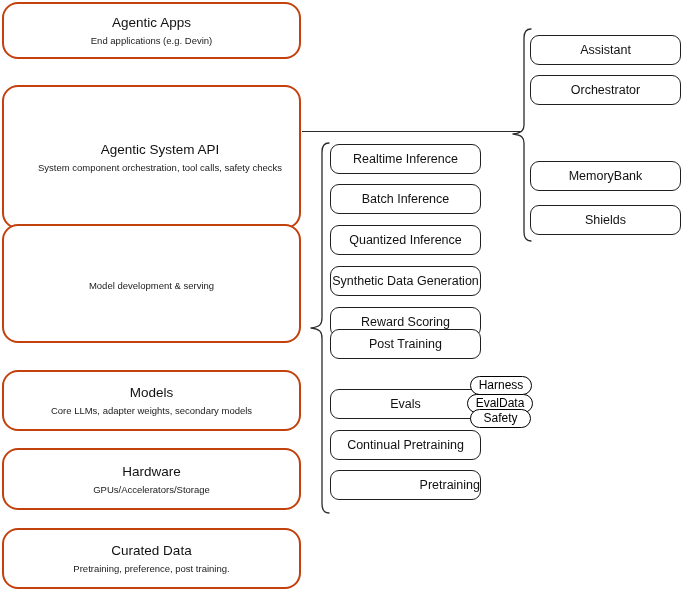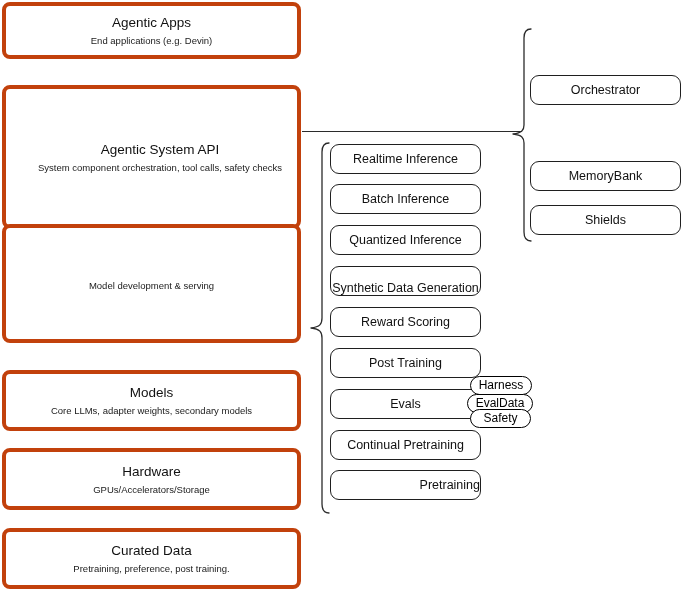--- a/index.html
+++ b/index.html
@@ -18,22 +18,22 @@
     width: 682px;
     height: 591px;
     overflow: hidden;
     background: #ffffff;
   }
 
   
   .box {
     position: absolute;
     box-sizing: border-box;
-    border: 4px solid #c2410c;
-    border-radius: 8px;
+    border: 2px solid #c2410c;
+    border-radius: 16px;
     background: #ffffff;
     display: flex;
     flex-direction: column;
     align-items: center;
     justify-content: center;
     text-align: center;
   }
   .box .title {
     font-size: 13.5px;
     line-height: 17px;
@@ -157,27 +157,27 @@
 
   <div class="row-box mid-box" style="top:144px;">
     <span class="label">Realtime Inference</span>
   </div>
   <div class="row-box mid-box" style="top:184px;">
     <span class="label">Batch Inference</span>
   </div>
   <div class="row-box mid-box" style="top:225px;">
     <span class="label">Quantized Inference</span>
   </div>
-  <div class="row-box mid-box" style="top:266px;align-items:flex-end;">
+  <div class="row-box mid-box" style="top:266px;">
     <span class="label">Synthetic Data Generation</span>
   </div>
   <div class="row-box mid-box" style="top:307px;">
     <span class="label">Reward Scoring</span>
   </div>
-  <div class="row-box mid-box" style="top:348px;">
+  <div class="row-box mid-box" style="top:329px;">
     <span class="label">Post Training</span>
   </div>
   <div class="row-box mid-box" style="top:389px;">
     <span class="label">Evals</span>
   </div>
   <div class="row-box mid-box" style="top:430px;">
     <span class="label">Continual Pretraining</span>
   </div>
   <div class="row-box mid-box" style="top:470px;justify-content:flex-end;">
     <span class="label">Pretraining</span>
@@ -186,20 +186,23 @@
   <div class="sub-pill" style="left:470px;top:376px;width:62px;">
     <span class="label">Harness</span>
   </div>
   <div class="sub-pill" style="left:467px;top:394px;width:66px;">
     <span class="label">EvalData</span>
   </div>
   <div class="sub-pill" style="left:470px;top:409px;width:61px;">
     <span class="label">Safety</span>
   </div>
 
+  <div class="row-box right-box" style="top:35px;">
+    <span class="label">Assistant</span>
+  </div>
   <div class="row-box right-box" style="top:75px;">
     <span class="label">Orchestrator</span>
   </div>
   <div class="row-box right-box" style="top:161px;">
     <span class="label">MemoryBank</span>
   </div>
   <div class="row-box right-box" style="top:205px;">
     <span class="label">Shields</span>
   </div>
 

